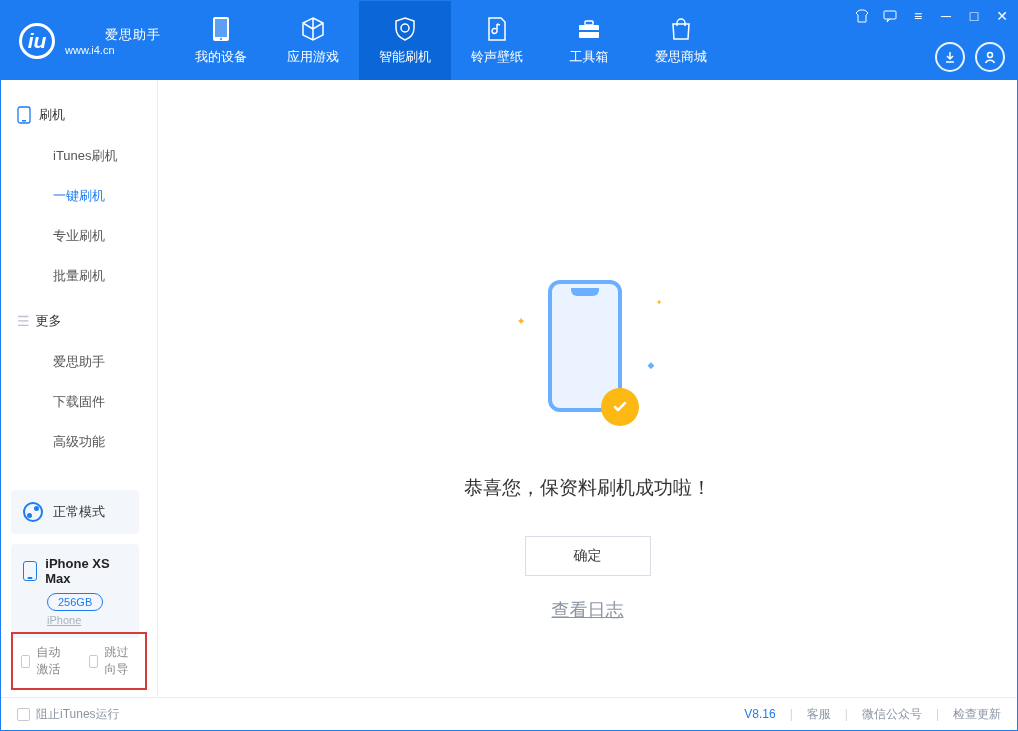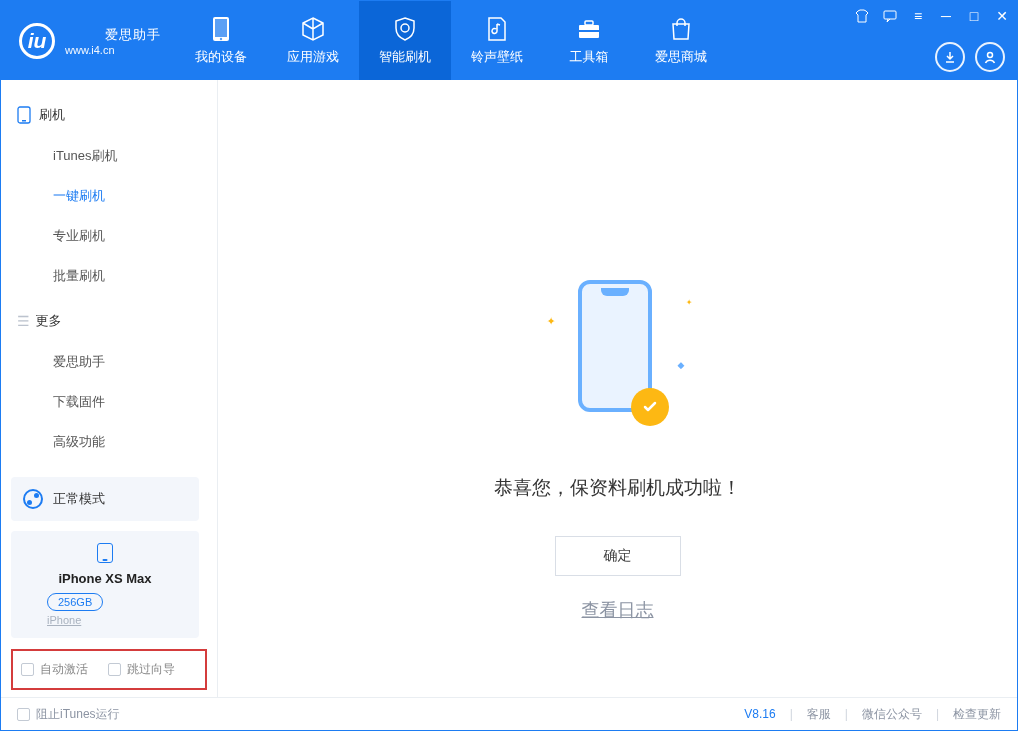--- a/index.html
+++ b/index.html
@@ -17,36 +17,36 @@
 .nav-item.active { background: #0b66d8; }
 .nav-icon { width: 26px; height: 26px; display: flex; align-items: center; justify-content: center; }
 
 .win-controls { position: absolute; right: 6px; top: 6px; display: flex; gap: 10px; }
 .win-controls span { width: 18px; height: 18px; display: flex; align-items: center; justify-content: center; cursor: pointer; font-size: 14px; color: #fff; }
 
 .header-right { position: absolute; right: 12px; bottom: 8px; display: flex; gap: 10px; }
 .circle-icon { width: 30px; height: 30px; border: 2px solid rgba(255,255,255,.9); border-radius: 50%; display: flex; align-items: center; justify-content: center; cursor: pointer; }
 
 .body { display: flex; height: 618px; }
-.sidebar { width: 217px; border-right: 1px solid #eaeef2; padding-top: 18px; position: relative; }
+.sidebar { width: 157px; border-right: 1px solid #eaeef2; padding-top: 18px; position: relative; }
 .side-group { padding: 0 0 8px 0; }
 .side-group-label { display: flex; align-items: center; gap: 8px; padding: 8px 16px 12px 16px; color: #333; font-size: 13px; }
 .side-item { padding: 11px 0 11px 52px; font-size: 13px; color: #555; cursor: pointer; }
 .side-item.active { color: #1d7cf2; }
 
 .side-bottom { position: absolute; bottom: 60px; left: 10px; right: 18px; display: flex; flex-direction: column; gap: 10px; }
 .mode-card, .device-card { background: #f3f6fb; border-radius: 4px; padding: 12px 12px; }
 .mode-card { display: flex; align-items: center; gap: 10px; }
 .mode-icon { width: 20px; height: 20px; border: 2px solid #1d7cf2; border-radius: 50%; position: relative; }
 .mode-icon::before, .mode-icon::after { content: ''; position: absolute; background: #1d7cf2; border-radius: 50%; width: 5px; height: 5px; }
 .mode-icon::before { top: 2px; right: 2px; }
 .mode-icon::after { bottom: 2px; left: 2px; }
 .mode-label { font-size: 13px; color: #333; }
 .device-card { }
-.device-row { display: flex; align-items: center; gap: 8px; flex-direction: column; }
+.device-row { display: flex; align-items: center; gap: 8px; }
 .device-icon { width: 16px; height: 20px; border: 1.5px solid #1d7cf2; border-radius: 3px; position: relative; }
 .device-icon::after { content: ''; position: absolute; bottom: 1px; left: 50%; transform: translateX(-50%); width: 5px; height: 2px; background: #1d7cf2; border-radius: 1px; }
 .device-name { font-size: 13px; font-weight: 600; color: #222; }
 .device-badge { display: inline-block; margin: 7px 0 3px 24px; padding: 2px 10px; border: 1px solid #1d7cf2; border-radius: 10px; color: #1d7cf2; font-size: 11px; }
 .device-type { margin-left: 24px; font-size: 11px; color: #a9b2bf; text-decoration: underline; }
 
 .checkbox-row { position: absolute; bottom: 8px; left: 10px; right: 10px; border: 2px solid #d43c3c; padding: 10px 8px; display: flex; gap: 20px; }
 .check-item { display: flex; align-items: center; gap: 6px; font-size: 12px; color: #888; cursor: pointer; }
 .checkbox { width: 13px; height: 13px; border: 1px solid #c3cad4; border-radius: 2px; }
 

